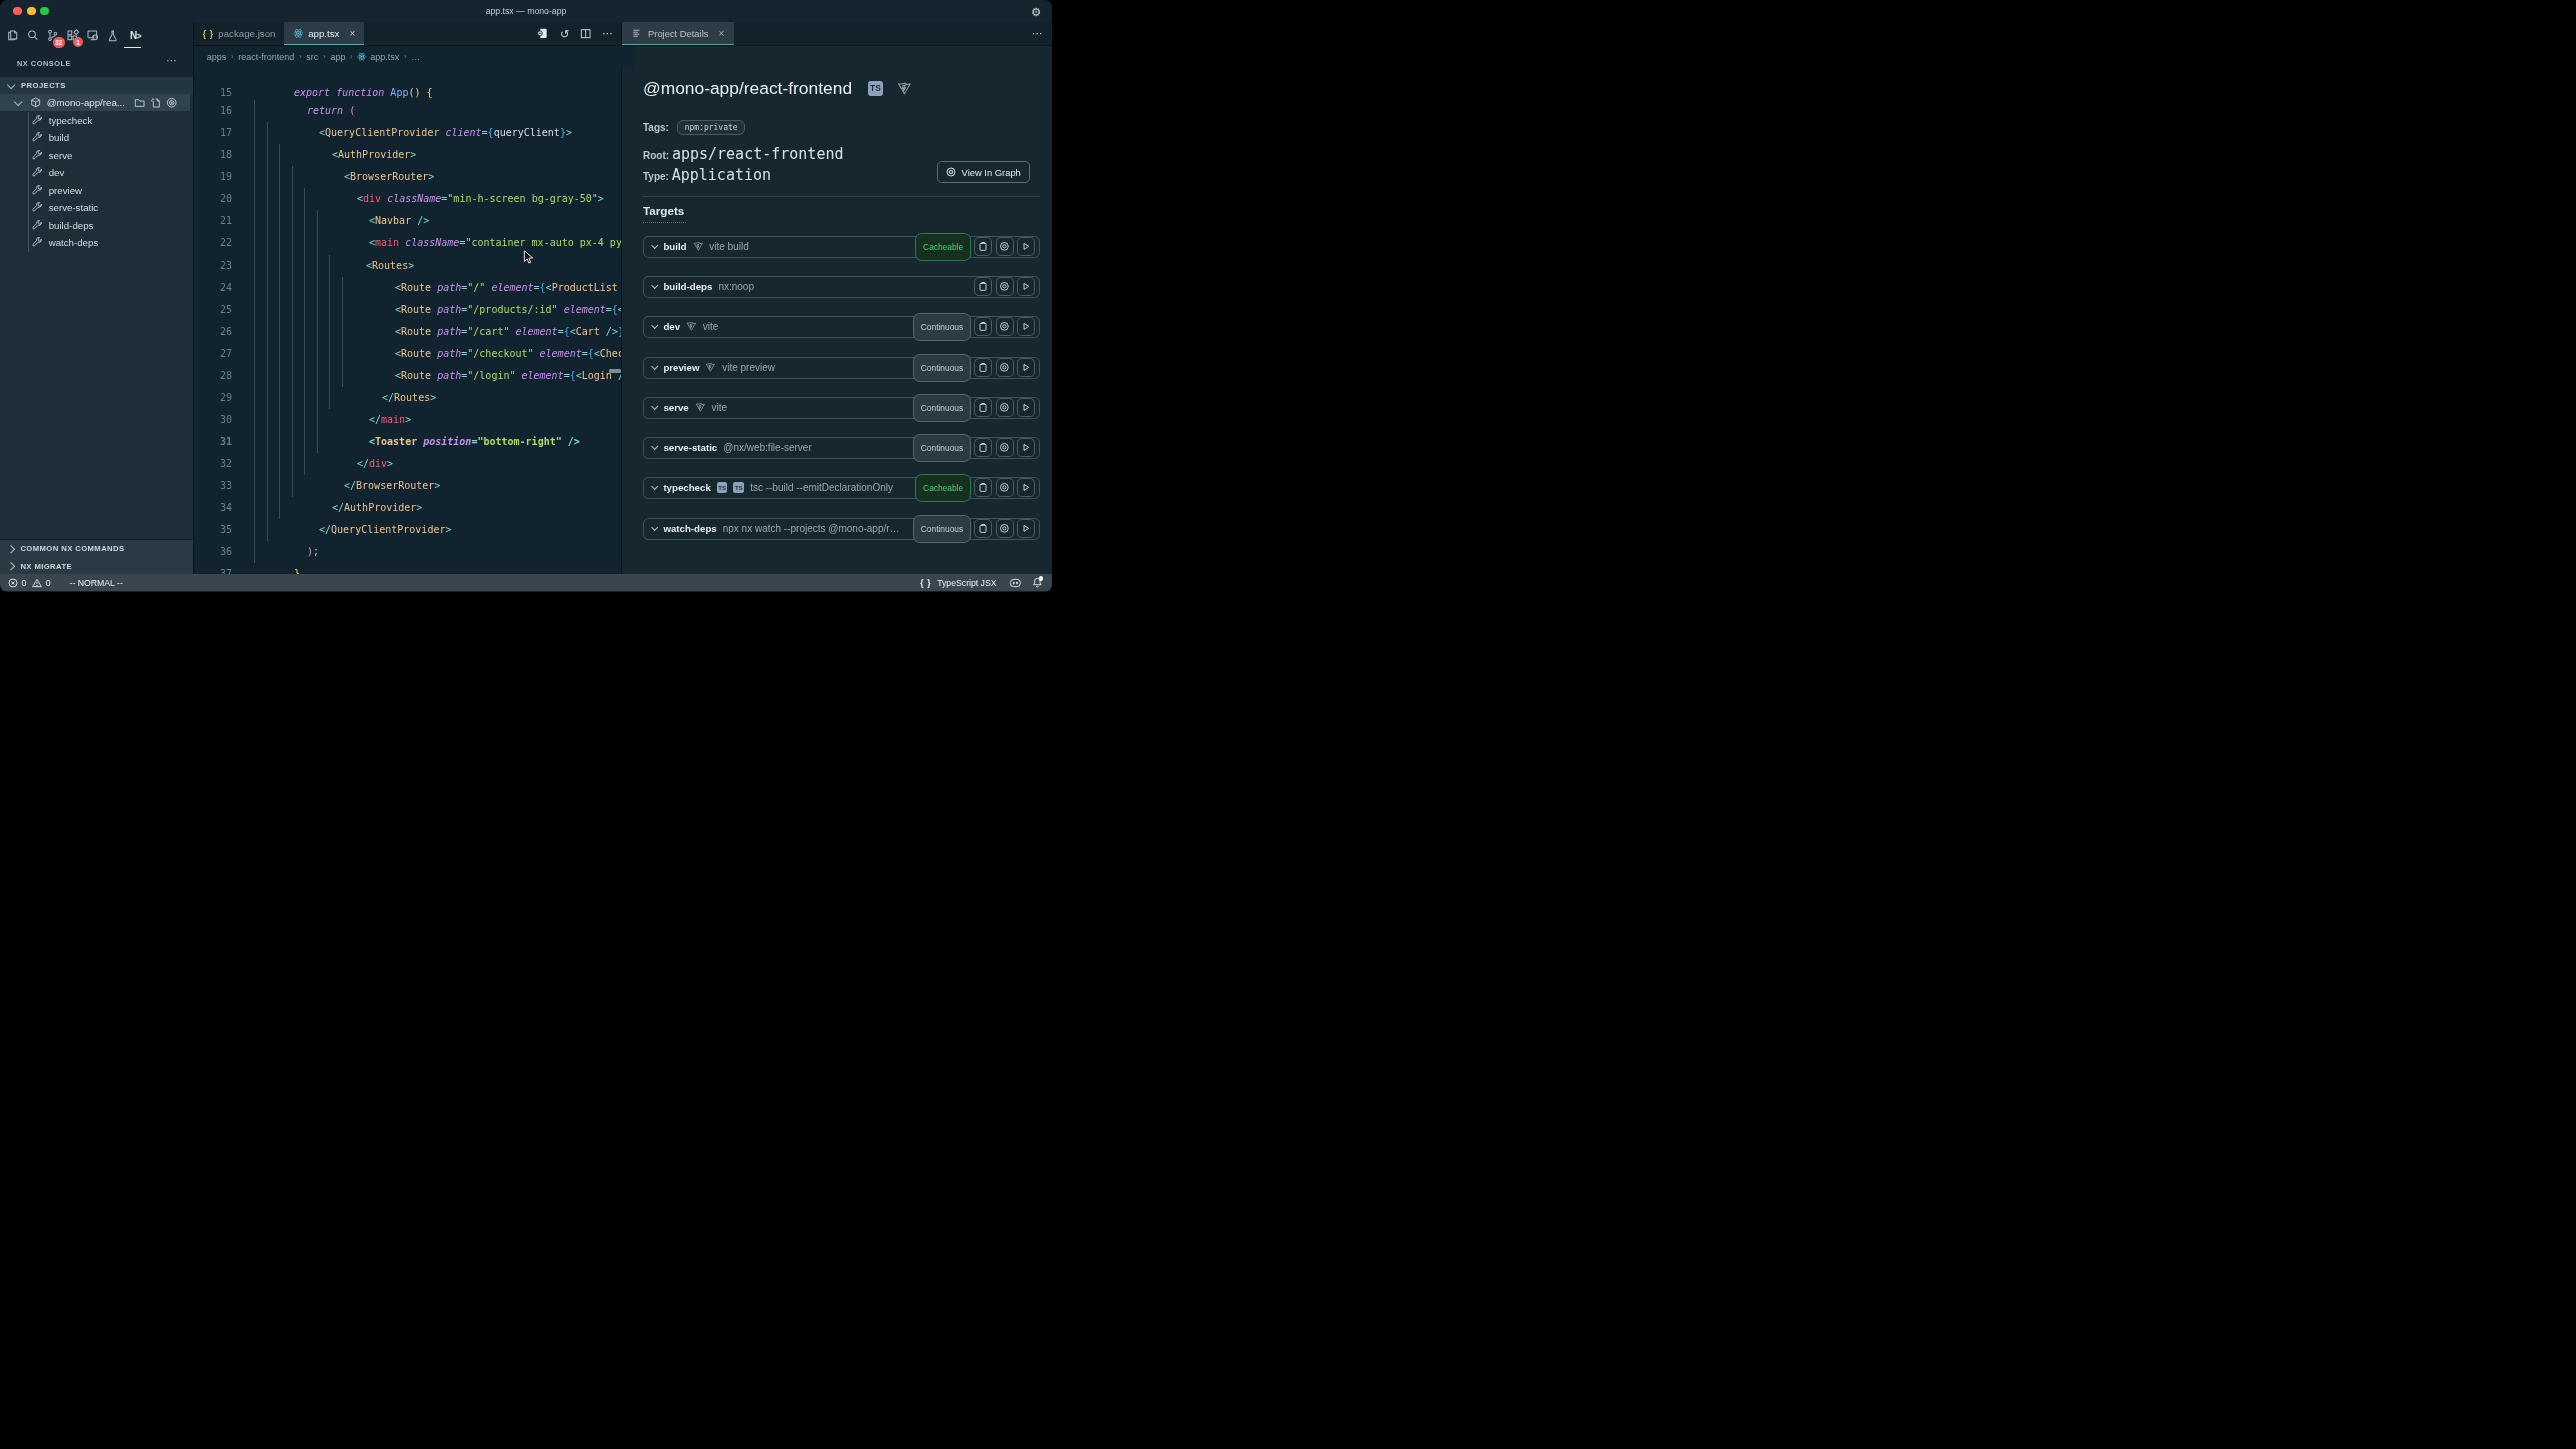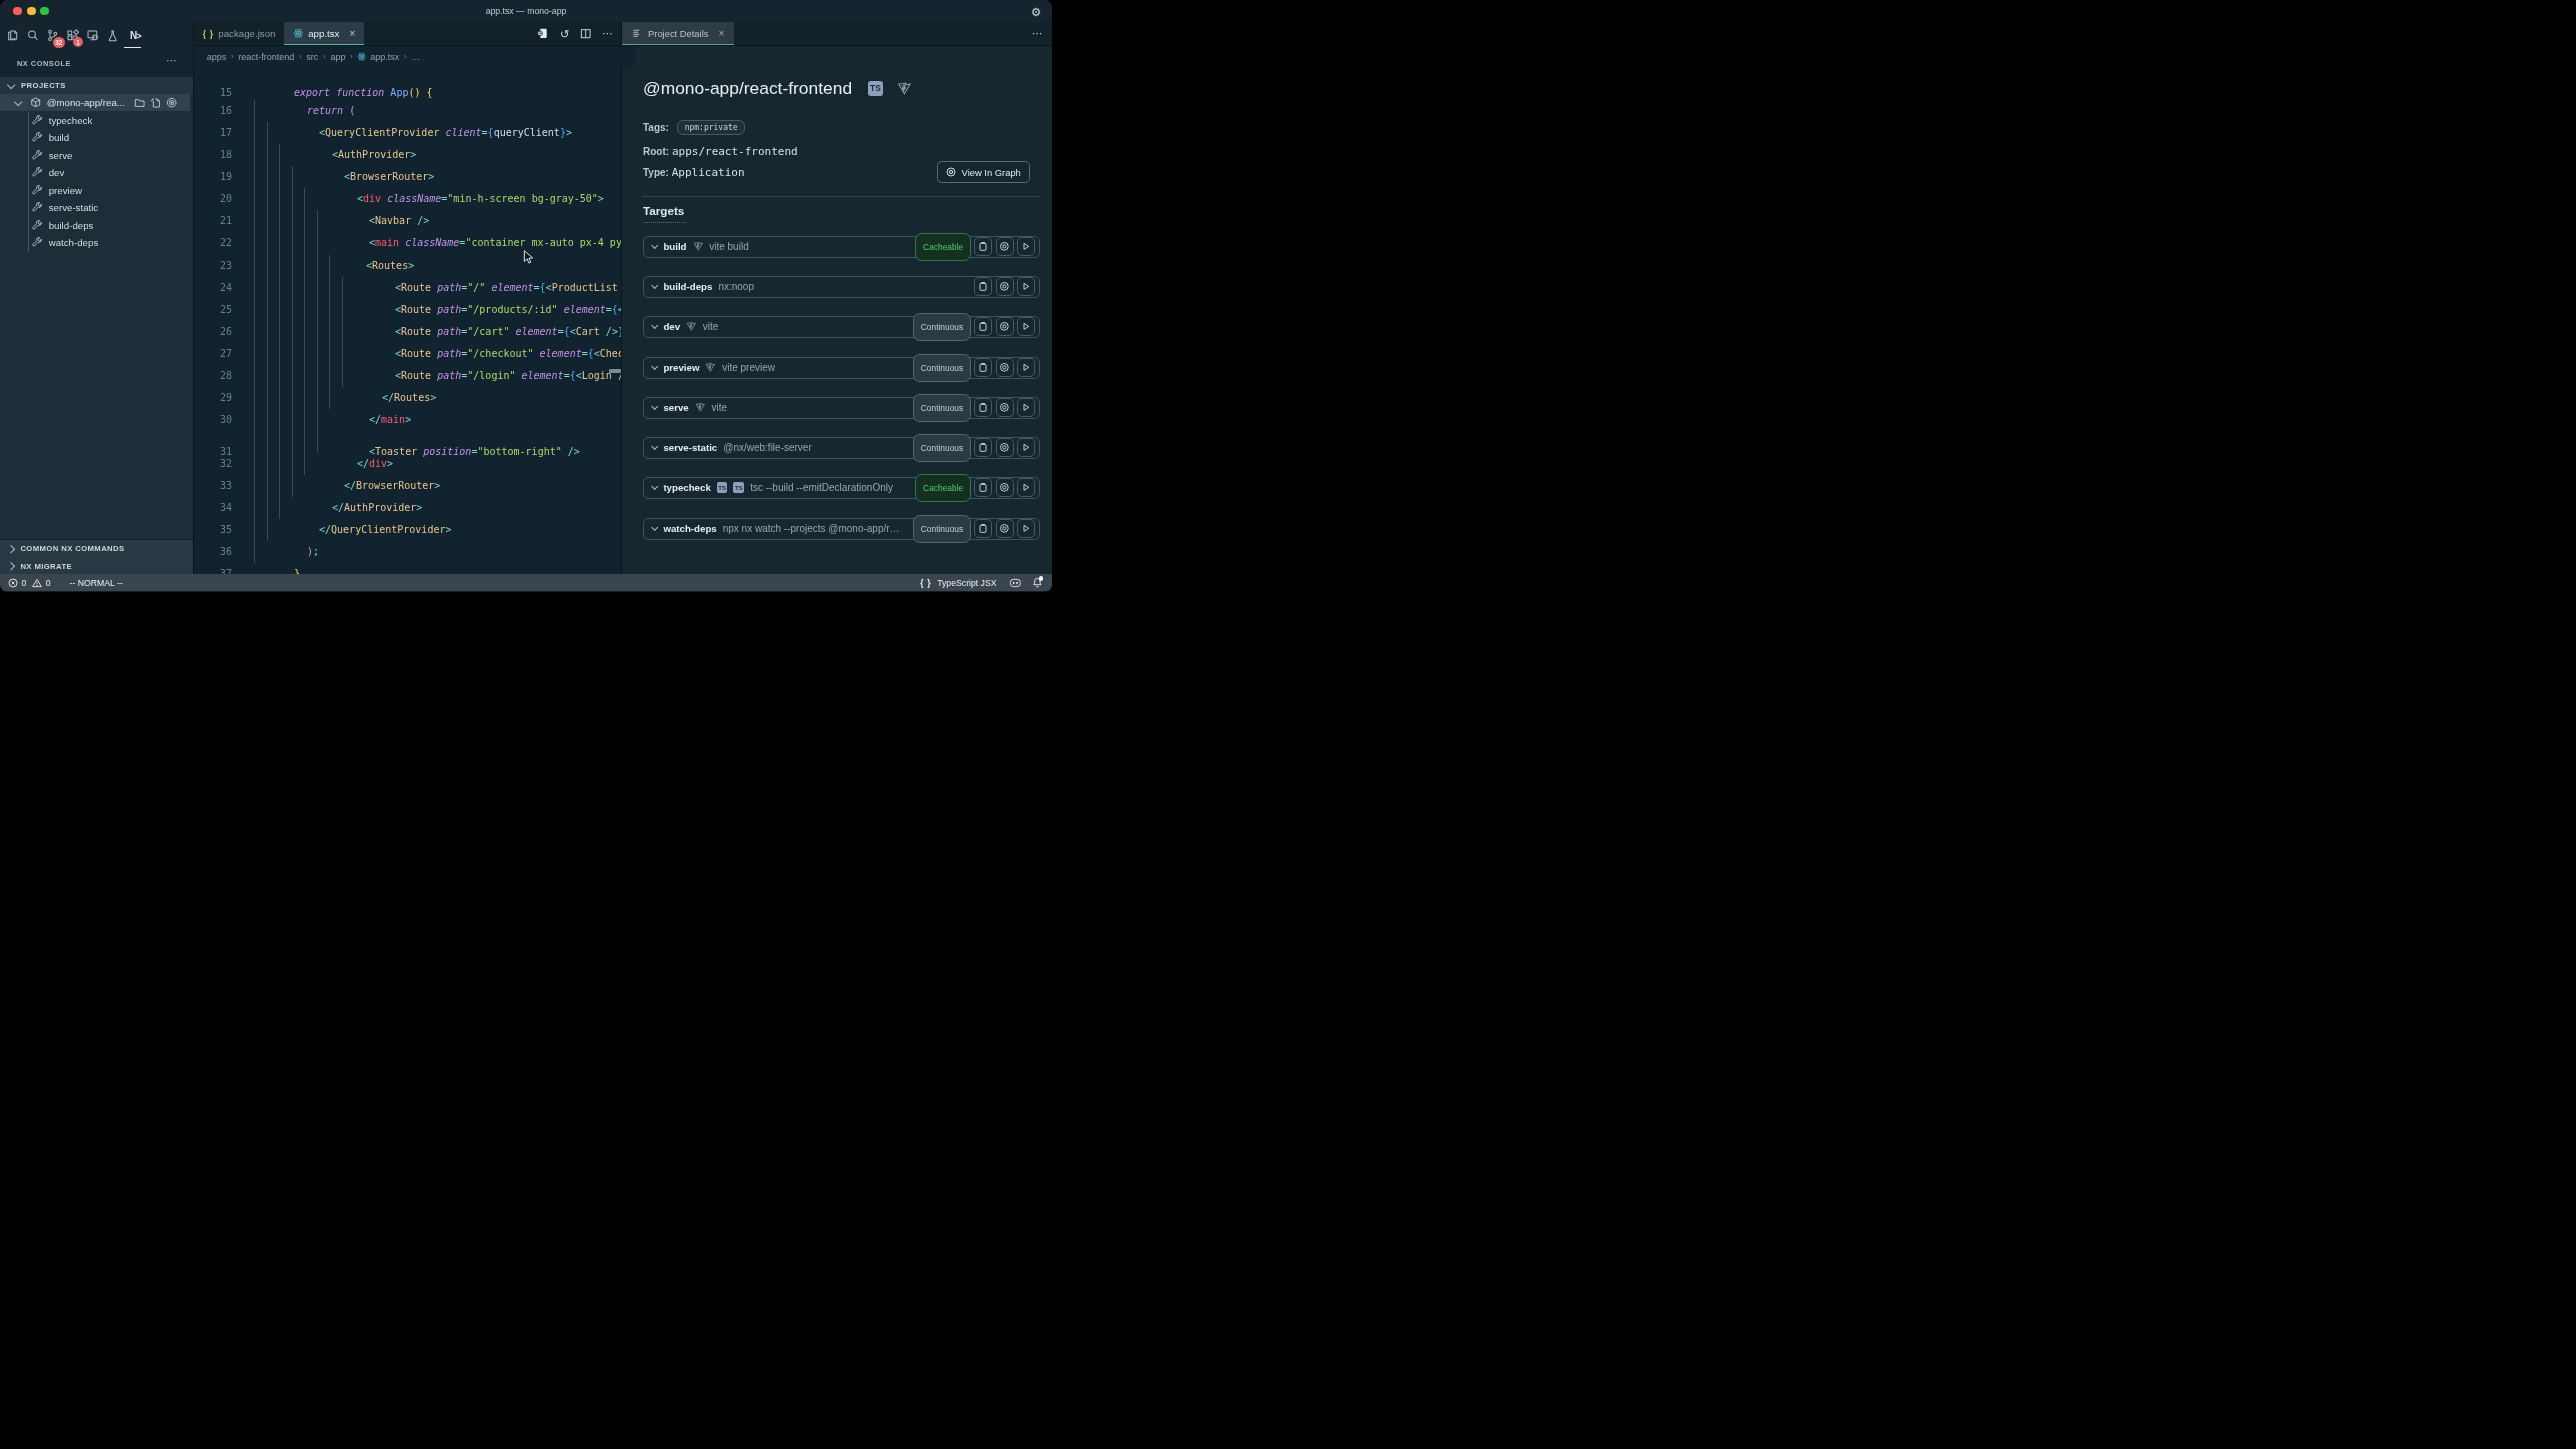--- a/index.html
+++ b/index.html
@@ -80,21 +80,21 @@
   #panel-more{margin-left:auto;padding-right:10.7px;display:flex;align-items:center;color:#cfd9df;font-size:10.7px;}
   #panel-body{left:0;top:24px;width:431px;height:528px;}
   #proj-title{left:21px;top:32px;font-size:17.4px;color:#e9eff2;display:flex;align-items:center;gap:14px;}
   .ts-badge{background:#8fa0bd;color:#1b2b34;font-weight:bold;border-radius:2.7px;display:inline-flex;align-items:center;justify-content:center;}
   #proj-title .ts-badge{width:14.8px;height:14.8px;font-size:8.4px;margin-left:2px;}
   .vite-ic svg{fill:none;stroke:#95a4ae;stroke-width:1.5;}
   #tags-row{left:21px;top:74px;display:flex;align-items:center;gap:8px;font-size:10px;color:#b9c7cf;}
   .tag-chip{font-family:"DejaVu Sans Mono",monospace;font-size:8px;color:#c9d4da;border:0.7px solid #4a5a64;background:#203039;border-radius:6px;padding:2px 6.7px;}
   #root-row{left:21px;top:99px;font-size:10px;color:#b9c7cf;}
   #type-row{left:21px;top:120px;font-size:10px;color:#b9c7cf;}
-  .mono-val{font-family:"DejaVu Sans Mono",monospace;font-size:11px;color:#d8e1e6;}
+  .mono-val{font-family:"DejaVu Sans Mono",monospace;font-size:15px;color:#d8e1e6;}
   #graph-btn{left:315px;top:115px;width:91px;height:20px;border:1px solid #5c6c75;border-radius:4.7px;display:flex;align-items:center;justify-content:center;gap:5.4px;color:#e4ebee;font-size:9.4px;}
   #graph-btn svg{stroke:#e4ebee;fill:none;stroke-width:1.4;}
   #panel-divider{left:19.5px;top:150px;width:398px;height:0.7px;background:#33434d;}
   #targets-heading{left:21px;top:158px;font-size:11.7px;font-weight:600;color:#dfe8ec;}
   #targets-underline{left:21px;top:176px;width:43px;border-top:1.3px dotted #5f6f79;}
   .target-card{position:absolute;left:21px;width:397px;height:21.5px;border:0.7px solid #42525c;border-radius:5.4px;display:flex;align-items:center;padding:0 4px 0 8px;box-sizing:border-box;gap:6px;}
   .target-card .chev{width:4.4px;height:4.4px;border-color:#aebbc3;}
   .t-name{font-size:9.7px;font-weight:bold;color:#e9eff2;}
   .t-cmd{font-size:10px;color:#96a7b1;white-space:nowrap;overflow:hidden;max-width:201px;}
   .t-right{margin-left:auto;display:flex;align-items:center;gap:3.4px;}
@@ -436,21 +436,21 @@
           <span class="txt" style="left: 161px;"><span class="tk-pn">&lt;</span><span class="tk-tag">Route</span><span class="tk-pl"> </span><span class="tk-attr">path</span><span class="tk-pn">=</span><span class="tk-str">"/login"</span><span class="tk-pl"> </span><span class="tk-attr">element</span><span class="tk-pn">=</span><span class="tk-bb">{</span><span class="tk-pn">&lt;</span><span class="tk-tag">Login</span><span class="tk-pl"> </span><span class="tk-pn">/&gt;</span><span class="tk-bb">}</span><span class="tk-pl"> </span><span class="tk-pn">/&gt;</span></span>
         </div>
         <div class="code-line" style="top: 325px;">
           <span class="num">29</span>
           <span class="txt" style="left: 148px;"><span class="tk-pn">&lt;/</span><span class="tk-tag">Routes</span><span class="tk-pn">&gt;</span></span>
         </div>
         <div class="code-line" style="top: 347px;">
           <span class="num">30</span>
           <span class="txt" style="left: 135px;"><span class="tk-pn">&lt;/</span><span class="tk-red">main</span><span class="tk-pn">&gt;</span></span>
         </div>
-        <div class="code-line" style="top: 379px;">
+        <div class="code-line" style="top: 369px; font-weight: bold;">
           <span class="num">31</span>
           <span class="txt" style="left: 135px;"><span class="tk-pn">&lt;</span><span class="tk-tag">Toaster</span><span class="tk-pl"> </span><span class="tk-attr">position</span><span class="tk-pn">=</span><span class="tk-str">"bottom-right"</span><span class="tk-pl"> </span><span class="tk-pn">/&gt;</span></span>
         </div>
         <div class="code-line" style="top: 391px;">
           <span class="num">32</span>
           <span class="txt" style="left: 123px;"><span class="tk-pn">&lt;/</span><span class="tk-red">div</span><span class="tk-pn">&gt;</span></span>
         </div>
         <div class="code-line" style="top: 413px;">
           <span class="num">33</span>
           <span class="txt" style="left: 110px;"><span class="tk-pn">&lt;/</span><span class="tk-tag">BrowserRouter</span><span class="tk-pn">&gt;</span></span>

